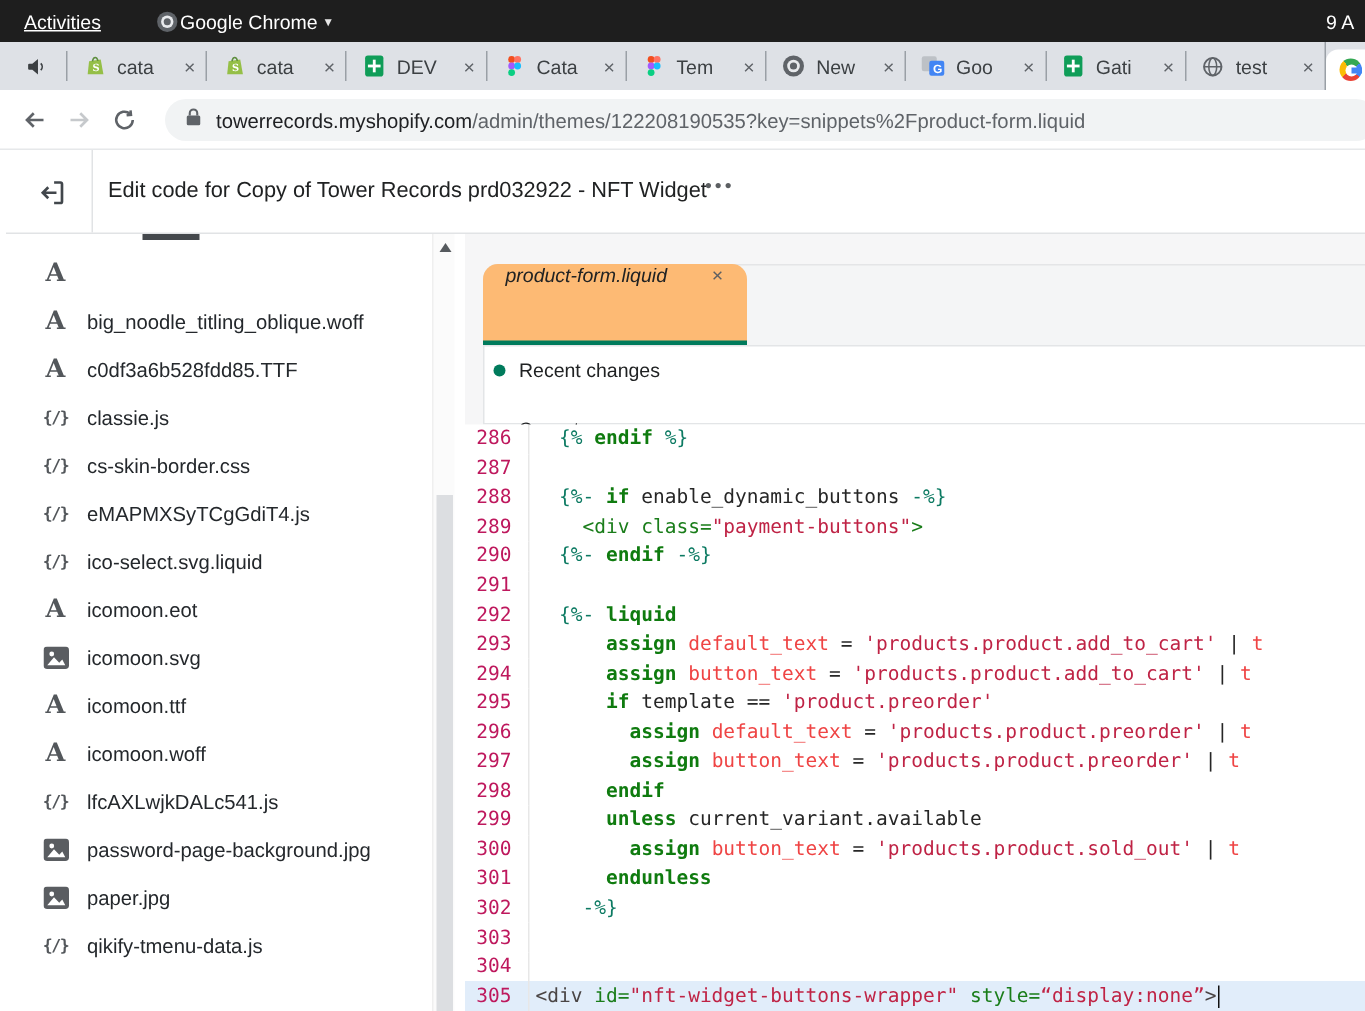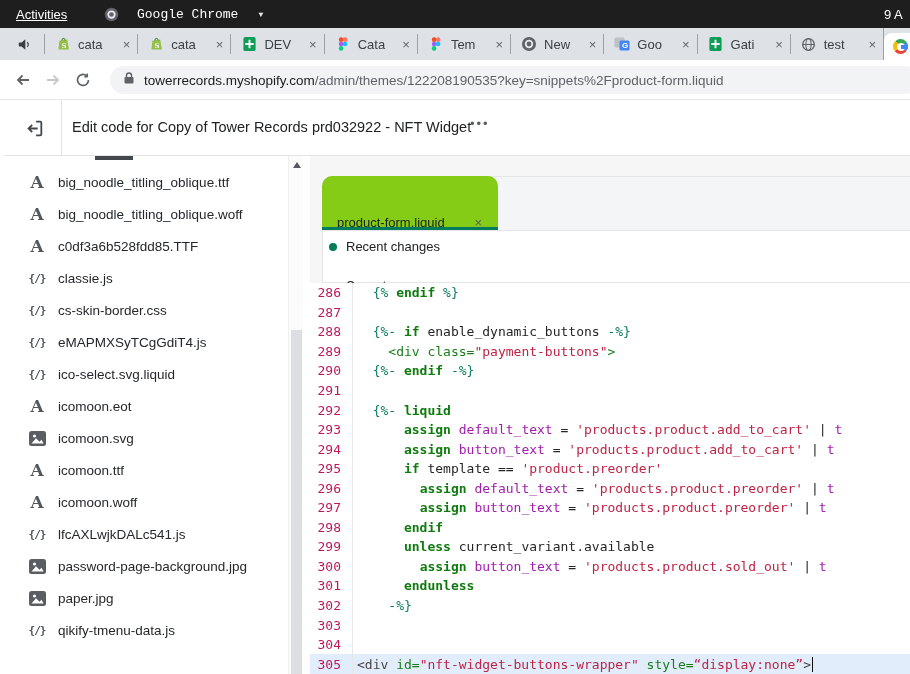--- a/index.html
+++ b/index.html
@@ -4,21 +4,21 @@
 <style>
   html,body{margin:0;padding:0;background:#ffffff;}
   *{box-sizing:border-box;}
   .screen{position:relative;width:910px;height:674px;overflow:hidden;
           font-family:"Liberation Sans",sans-serif;background:#fff;}
 
   
   .topbar{position:absolute;left:0;top:0;width:910px;height:28px;background:#1e1e1e;
           color:#fff;font-size:13px;display:flex;align-items:center;}
   .activities{margin-left:10px;padding:2px 6px;text-decoration:underline;}
-  .appmenu{position:absolute;left:103px;display:flex;align-items:center;gap:18px;font-family:Liberation Mono, monospace;}
+  .appmenu{position:absolute;left:103px;display:flex;align-items:center;gap:1px;}
   .appmenu .caret{font-size:8px;margin-left:2px;color:#e6e6e6;}
   .clock{position:absolute;left:884px;white-space:nowrap;}
 
   
   .tabstrip{position:absolute;left:0;top:28px;width:910px;height:32px;background:#dee1e6;
             display:flex;align-items:center;}
   .speaker{width:44px;display:flex;justify-content:center;align-items:center;}
   .btabs{position:absolute;left:44px;top:0;width:840px;height:32px;display:flex;
          border-right:1px solid #9aa0a6;}
   .btab{flex:1;display:flex;align-items:center;gap:7px;padding:0 7px 0 10px;min-width:0;
@@ -70,22 +70,22 @@
            border-left:1px solid #efefef;}
   .sarrow{position:absolute;left:3.5px;top:6px;width:0;height:0;
           border-left:4px solid transparent;border-right:4px solid transparent;
           border-bottom:6px solid #565a5e;}
   .sthumb{position:absolute;left:2px;top:174px;width:11px;height:344px;background:#dcdee1;}
 
   
   .main{position:absolute;left:310px;top:0;width:600px;height:518px;background:#f6f6f7;}
   .edstrip{position:absolute;left:12px;top:20px;right:-2px;height:54px;background:#f4f5f6;
            border:1px solid #e4e5e7;border-bottom:none;border-radius:10px 0 0 0;}
-  .edtab{position:absolute;left:-1px;top:-1px;width:176px;height:54px;background:#84cc16;
-         border-radius:10px 10px 0 0;display:flex;align-items:flex-end;}
+  .edtab{position:absolute;left:-1px;top:-1px;width:176px;height:54px;background:#fdba74;
+         border-radius:10px 10px 0 0;display:flex;align-items:flex-start;font-style:italic;}
   .edtab .tabname{margin-left:15px;font-size:13px;color:#202223;flex:1;}
   .edtab .tabx{margin-right:16px;font-size:13px;color:#5c5f62;}
   .greenbar{position:absolute;left:0;bottom:0;width:176px;height:3px;}
   .panel{position:absolute;left:12px;top:74px;right:-2px;height:53px;background:#fff;
          border:1px solid #e3e5e7;}
   .prow1{position:absolute;left:6px;top:8px;display:flex;align-items:center;gap:9px;}
   .pdot{width:8px;height:8px;border-radius:50%;}
   .plabel{font-size:13px;color:#202223;}
   .prow2{position:absolute;left:23px;top:30px;display:flex;align-items:center;gap:7px;margin-top:18px;}
   .pversion{font-size:12px;color:#202223;}
@@ -97,21 +97,21 @@
             font-family:"DejaVu Sans Mono",monospace;font-size:13px;}
   .cl{height:19.55px;display:flex;align-items:center;}
   .cl.active{background:#e1edfa;align-items:flex-end;}
   .ln{width:43px;flex:none;text-align:right;padding-right:11px;color:#be185d;
       border-right:1px solid #e7e7e7;height:100%;display:flex;align-items:center;justify-content:flex-end;}
   .lc{white-space:pre;padding-left:4px;height:100%;display:flex;align-items:center;}
   .tk-p{color:#262626;}
   .tk-dl{color:#0c7a62;}
   .tk-kw{color:#0f7b0f;font-weight:bold;}
   .tk-st{color:#bf2345;}
-  .tk-vr{color:#a21caf;}
+  .tk-vr{color:#ef4444;}
   .tk-at{color:#1a7d1a;}
   .tk-tg{color:#1a7d1a;}
   .tk-td{color:#4a4545;}
   .caretbar{display:inline-block;width:1.5px;height:15px;background:#111;margin-left:1px;}
 </style>
 </head>
 <body>
 
 <div class="screen">
 
@@ -294,21 +294,20 @@
 
   <div class="content">
 
     <div class="sidebar">
       <div class="fragment"></div>
       <div class="filelist">
           <div class="frow">
             <span class="fic">
               <span class="fico-font">A</span>
             </span>
-            <span class="fname">big_noodle_titling_oblique.ttf</span>
           </div>
           <div class="frow">
             <span class="fic">
               <span class="fico-font">A</span>
             </span>
             <span class="fname">big_noodle_titling_oblique.woff</span>
           </div>
           <div class="frow">
             <span class="fic">
               <span class="fico-font">A</span>

